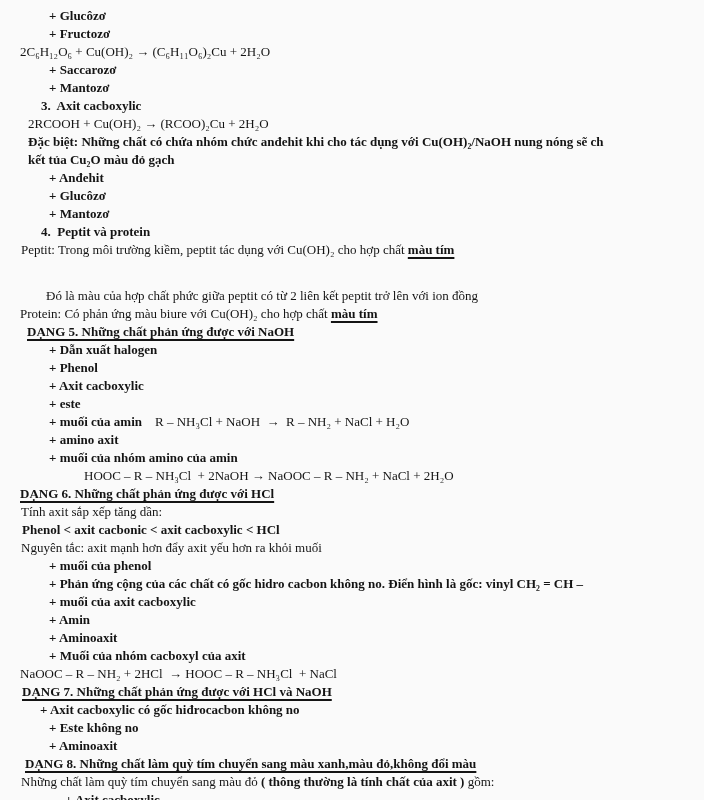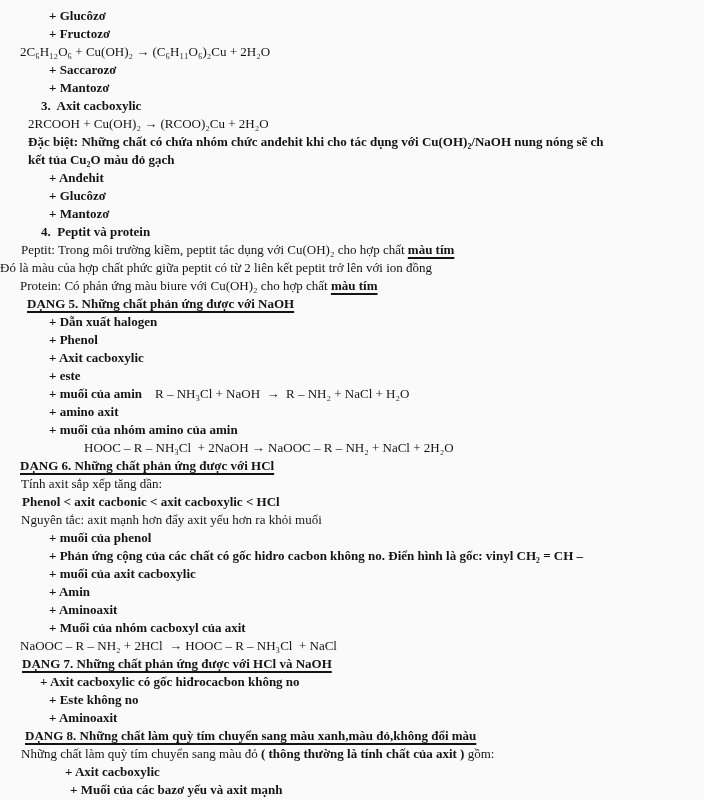--- a/index.html
+++ b/index.html
@@ -53,21 +53,21 @@
       <div class="line" style="padding-left: 49px;"><span class="b">+ Mantozơ</span></div>
       <div class="line" style="padding-left: 41px;"><span class="b">3.  Axit cacboxylic</span></div>
       <div class="line" style="padding-left: 28px;"><span class="">2RCOOH + Cu(OH)₂ → (RCOO)₂Cu + 2H₂O</span></div>
       <div class="line" style="padding-left: 28px;"><span class="b">Đặc biệt: Những chất có chứa nhóm chức anđehit khi cho tác dụng với Cu(OH)₂/NaOH nung nóng sẽ ch</span></div>
       <div class="line" style="padding-left: 28px;"><span class="b">kết tủa Cu₂O màu đỏ gạch</span></div>
       <div class="line" style="padding-left: 49px;"><span class="b">+ Anđehit</span></div>
       <div class="line" style="padding-left: 49px;"><span class="b">+ Glucôzơ</span></div>
       <div class="line" style="padding-left: 49px;"><span class="b">+ Mantozơ</span></div>
       <div class="line" style="padding-left: 41px;"><span class="b">4.  Peptit và protein</span></div>
       <div class="line" style="padding-left: 21px;"><span class="">Peptit: Trong môi trường kiềm, peptit tác dụng với Cu(OH)₂ cho hợp chất </span><span class="b u">màu tím</span></div>
-      <div class="line" style=""><span class="">Đó là màu của hợp chất phức giữa peptit có từ 2 liên kết peptit trở lên với ion đồng</span></div>
+      <div class="line" style="padding-left: 46px; margin-top: 28px;"><span class="">Đó là màu của hợp chất phức giữa peptit có từ 2 liên kết peptit trở lên với ion đồng</span></div>
       <div class="line" style="padding-left: 20px;"><span class="">Protein: Có phản ứng màu biure với Cu(OH)₂ cho hợp chất </span><span class="b u">màu tím</span></div>
       <div class="line" style="padding-left: 27px; font-family: Liberation Serif, serif;"><span class="b u">DẠNG 5. Những chất phản ứng được với NaOH</span></div>
       <div class="line" style="padding-left: 49px;"><span class="b">+ Dẫn xuất halogen</span></div>
       <div class="line" style="padding-left: 49px;"><span class="b">+ Phenol</span></div>
       <div class="line" style="padding-left: 49px;"><span class="b">+ Axit cacboxylic</span></div>
       <div class="line" style="padding-left: 49px;"><span class="b">+ este</span></div>
       <div class="line" style="padding-left: 49px;"><span class="b">+ muối của amin</span><span class="">    R – NH₃Cl + NaOH  →  R – NH₂ + NaCl + H₂O</span></div>
       <div class="line" style="padding-left: 49px;"><span class="b">+ amino axit</span></div>
       <div class="line" style="padding-left: 49px;"><span class="b">+ muối của nhóm amino của amin</span></div>
       <div class="line" style="padding-left: 84px;"><span class="">HOOC – R – NH₃Cl  + 2NaOH → NaOOC – R – NH₂ + NaCl + 2H₂O</span></div>

